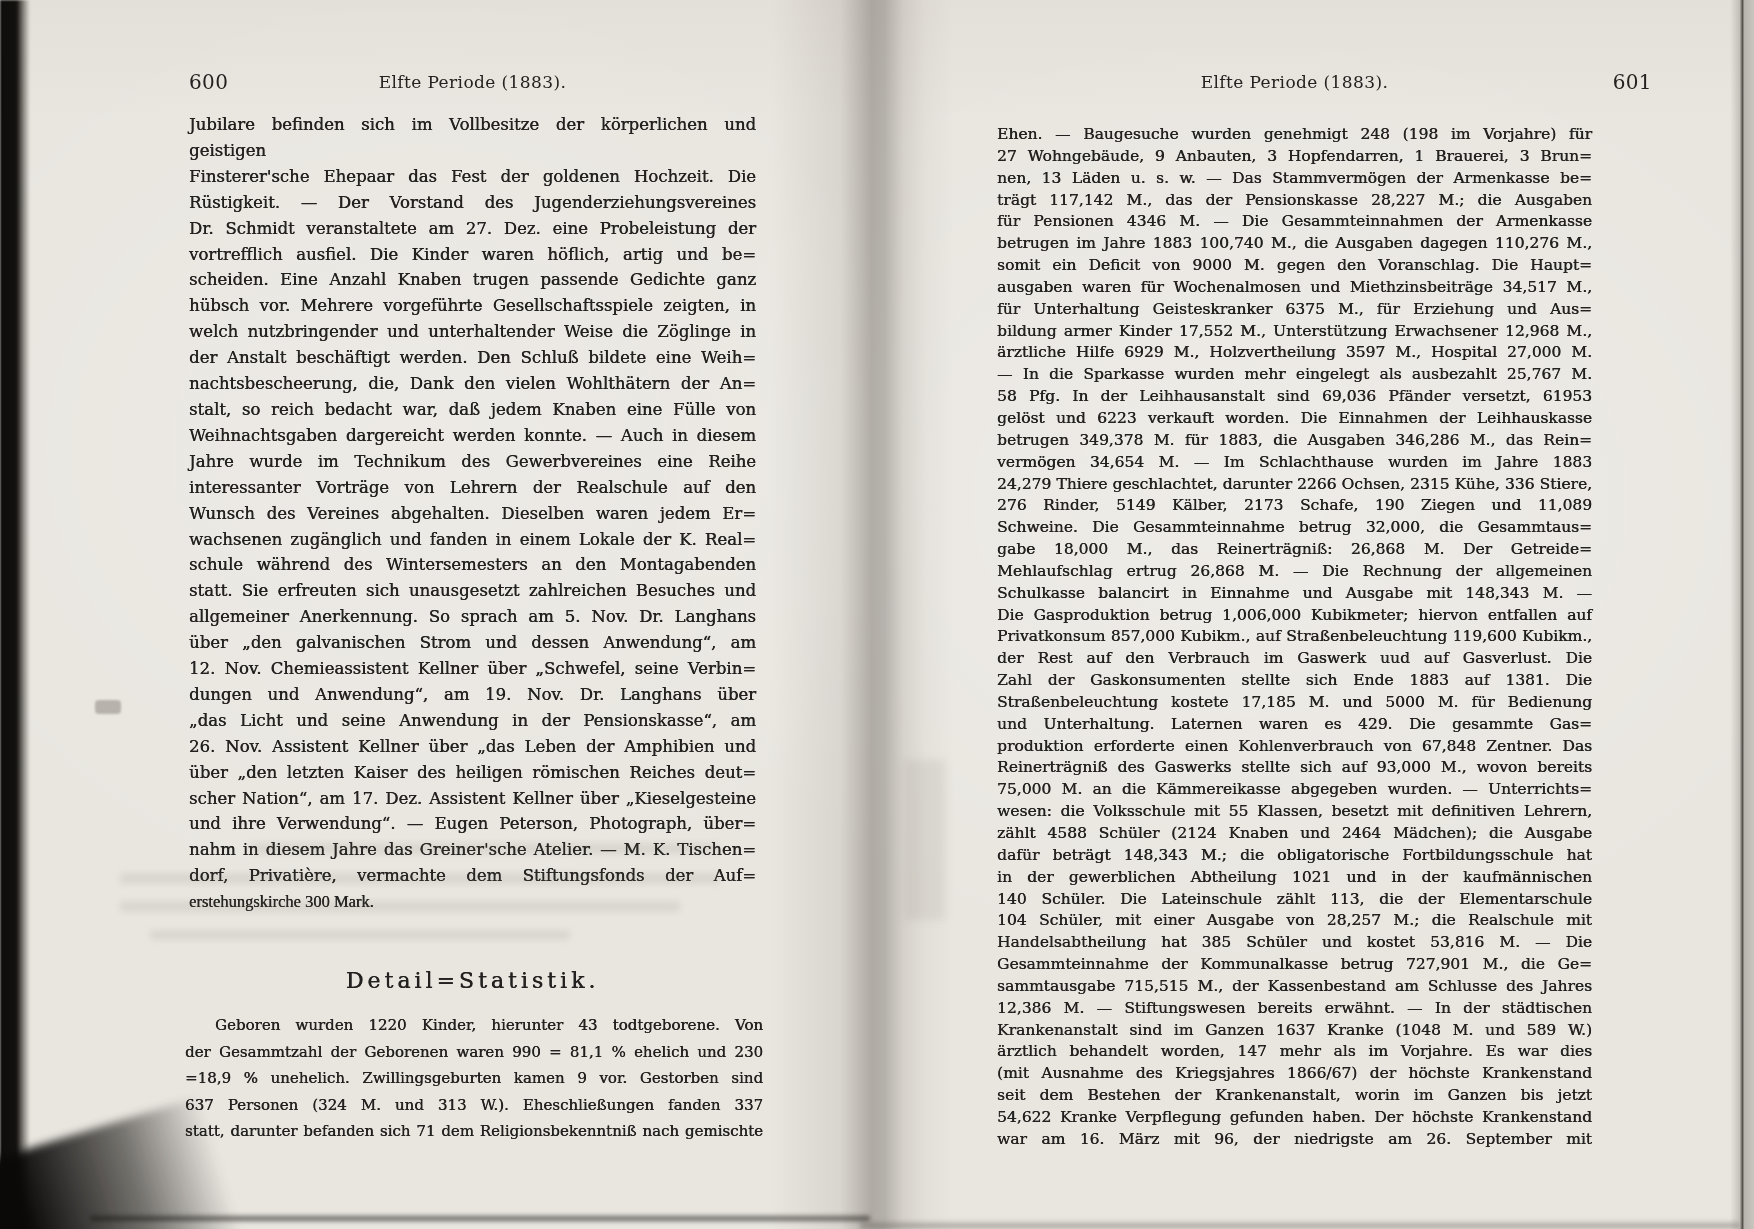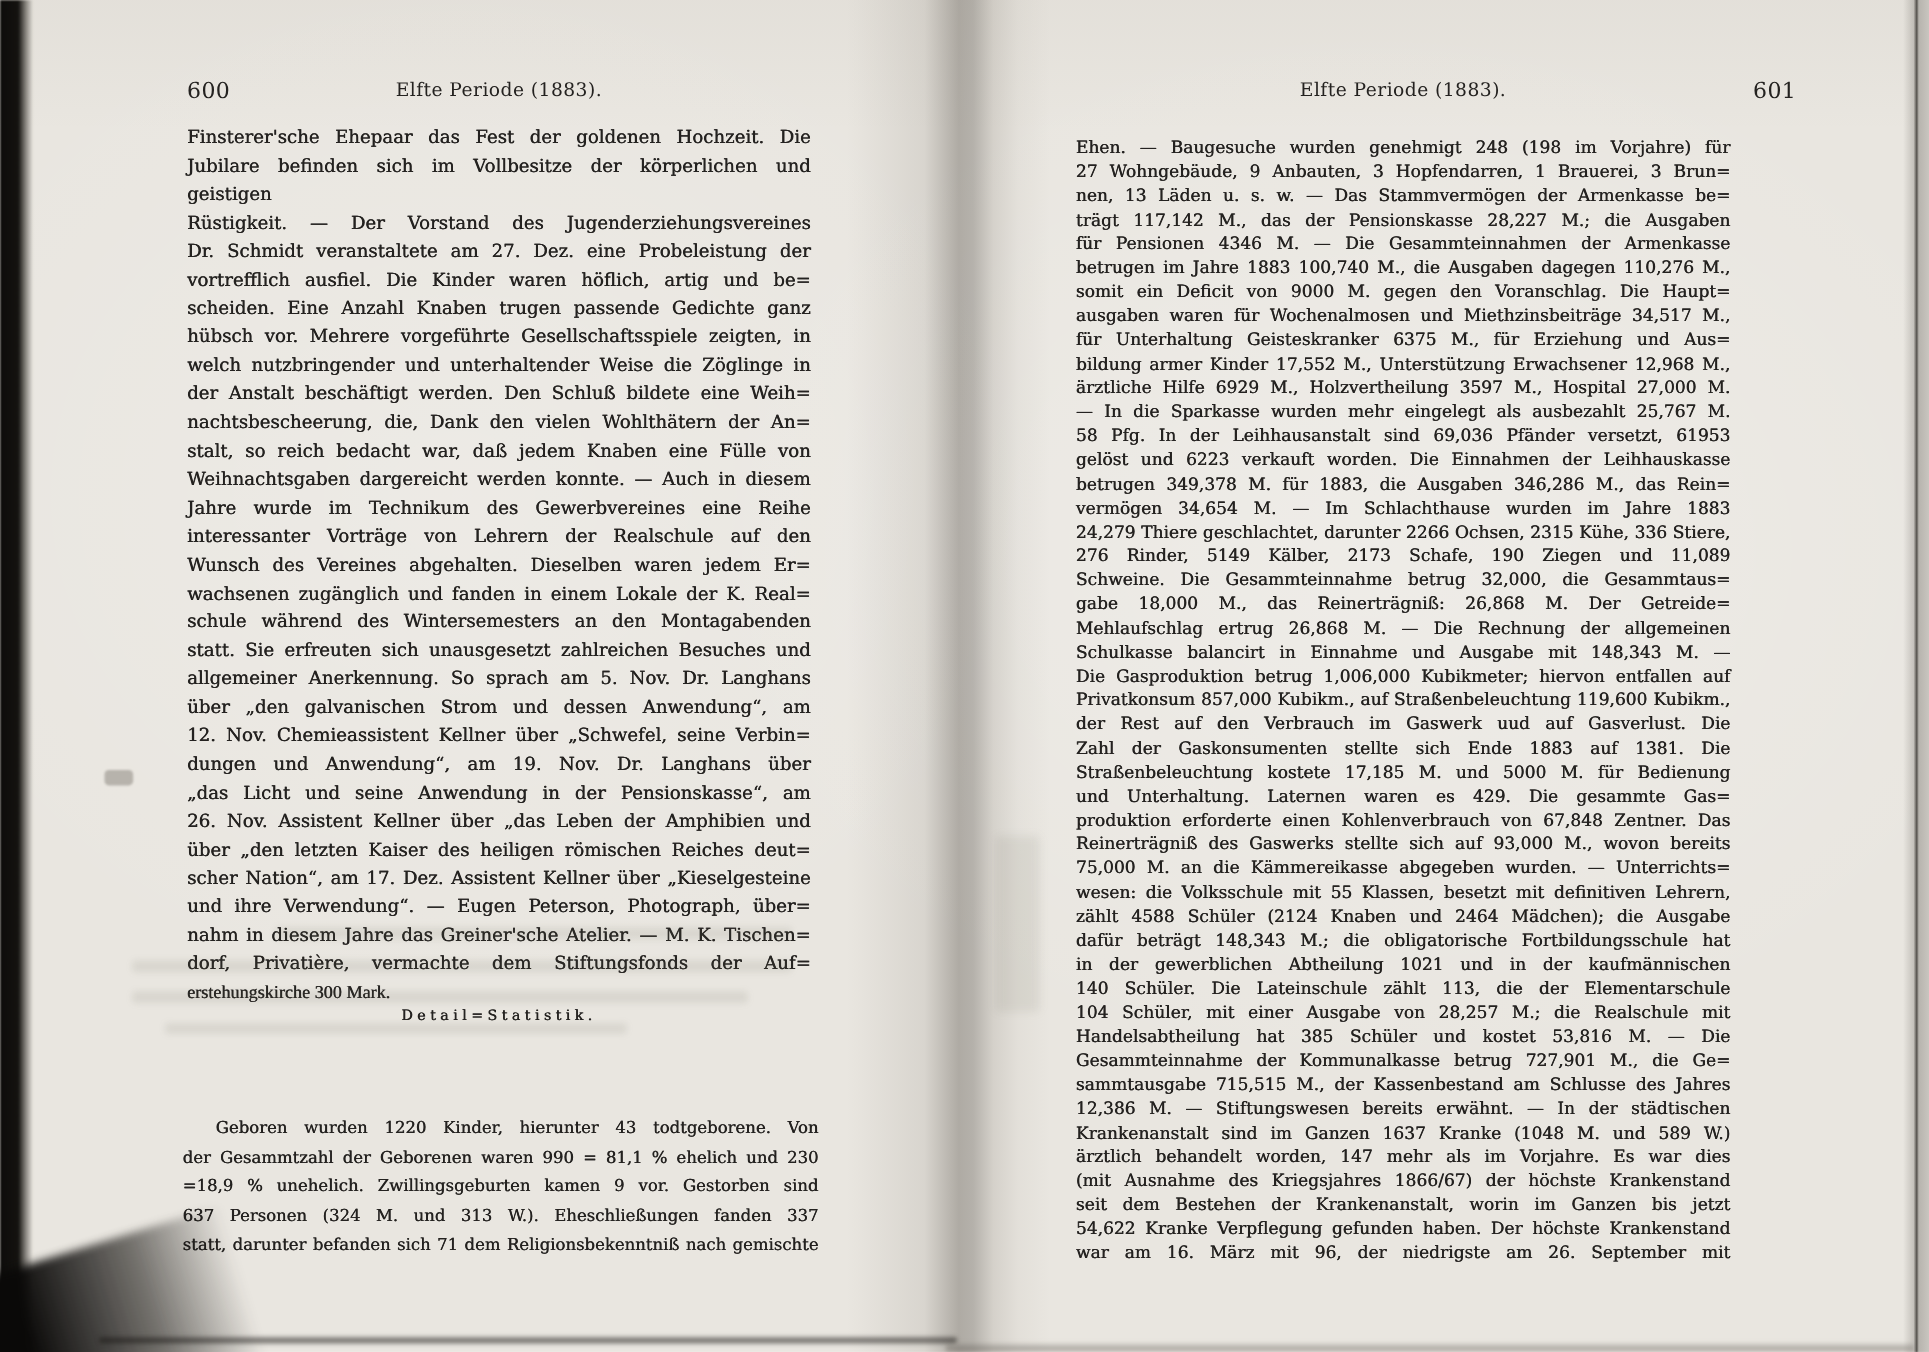--- a/index.html
+++ b/index.html
@@ -50,21 +50,21 @@
     background:linear-gradient(90deg,rgba(150,146,140,0) 0%,rgba(130,126,120,0.35) 40%,#55524d 52%,#b7b4ae 60%,#c9c6c0 100%);}
   
   .smudge{position:absolute;background:rgba(110,104,92,0.12);filter:blur(3px);border-radius:4px;}
   .s1{left:250px;top:843px;width:470px;height:11px;}
   .s2{left:120px;top:873px;width:600px;height:11px;}
   .s3{left:120px;top:901px;width:560px;height:11px;}
   .s4{left:150px;top:930px;width:420px;height:10px;}
   .s5{left:95px;top:700px;width:26px;height:14px;background:rgba(90,84,74,0.35);filter:blur(1px);}
   .s6{left:905px;top:760px;width:40px;height:160px;background:rgba(110,104,92,0.10);filter:blur(4px);}
 
-  .page{position:absolute;top:0;height:1229px;}
+  .page{position:absolute;top:0;height:1229px;margin-left:19px;}
   .page.left{left:30px;width:740px;}
   .page.right{left:955px;width:775px;}
 
   .pg-head{position:absolute;font-size:17px;letter-spacing:0.4px;}
   .pg-num{font-size:20px;font-family:"DejaVu Serif","Liberation Serif",serif;}
   .head-left{left:140px;top:70px;width:567px;}
   .head-left .run-title{position:absolute;left:0;right:0;top:2px;text-align:center;}
   .head-left .pg-num{position:absolute;left:0;top:0;}
   .head-right{left:23px;top:70px;width:595px;}
   .head-right .run-title{position:absolute;left:0;right:0;top:2px;text-align:center;}
@@ -75,39 +75,39 @@
     text-align:justify;
     -moz-text-align-last:justify;
     text-align-last:justify;
     white-space:normal;
     text-shadow:0.35px 0 0 currentColor;
   }
   .tline.no-stretch{text-align-last:left;font-family:Liberation Serif, serif;-moz-text-align-last:left;}
   .tline.indent{text-indent:30px;}
 
   .main-left{left:140px;top:112px;width:567px;font-size:16.5px;line-height:25.9px;}
-  .sec-head{position:absolute;left:140px;top:916px;width:567px;text-align:center;
-    font-size:13px;letter-spacing:4px;text-shadow:0.45px 0 0 currentColor;}
+  .sec-head{position:absolute;left:140px;top:968px;width:567px;text-align:center;
+    font-size:22px;letter-spacing:4px;text-shadow:0.45px 0 0 currentColor;}
   .stats-left{left:136px;top:1012px;width:578px;font-size:15px;line-height:26.6px;}
 
   .main-right{left:23px;top:124px;width:595px;font-size:15.5px;line-height:21.85px;}
 </style>
 </head>
 <body>
 
 <div class="scan">
 
   <div class="page left">
     <div class="pg-head head-left">
       <span class="pg-num">600</span>
       <span class="run-title">Elfte Periode (1883).</span>
     </div>
     <div class="body main-left">
+        <div class="tline">Jubilare befinden sich im Vollbesitze der körperlichen und geistigen</div>
         <div class="tline">Finsterer'sche Ehepaar das Fest der goldenen Hochzeit.  Die</div>
-        <div class="tline">Jubilare befinden sich im Vollbesitze der körperlichen und geistigen</div>
         <div class="tline">Rüstigkeit.  —  Der Vorstand des Jugenderziehungsvereines</div>
         <div class="tline">Dr. Schmidt veranstaltete am 27. Dez. eine Probeleistung der</div>
         <div class="tline">vortrefflich ausfiel.  Die Kinder waren höflich, artig und be=</div>
         <div class="tline">scheiden.  Eine Anzahl Knaben trugen passende Gedichte ganz</div>
         <div class="tline">hübsch vor.  Mehrere vorgeführte Gesellschaftsspiele zeigten, in</div>
         <div class="tline">welch nutzbringender und unterhaltender Weise die Zöglinge in</div>
         <div class="tline">der Anstalt beschäftigt werden.  Den Schluß bildete eine Weih=</div>
         <div class="tline">nachtsbescheerung, die, Dank den vielen Wohlthätern der An=</div>
         <div class="tline">stalt, so reich bedacht war, daß jedem Knaben eine Fülle von</div>
         <div class="tline">Weihnachtsgaben dargereicht werden konnte. — Auch in diesem</div>

